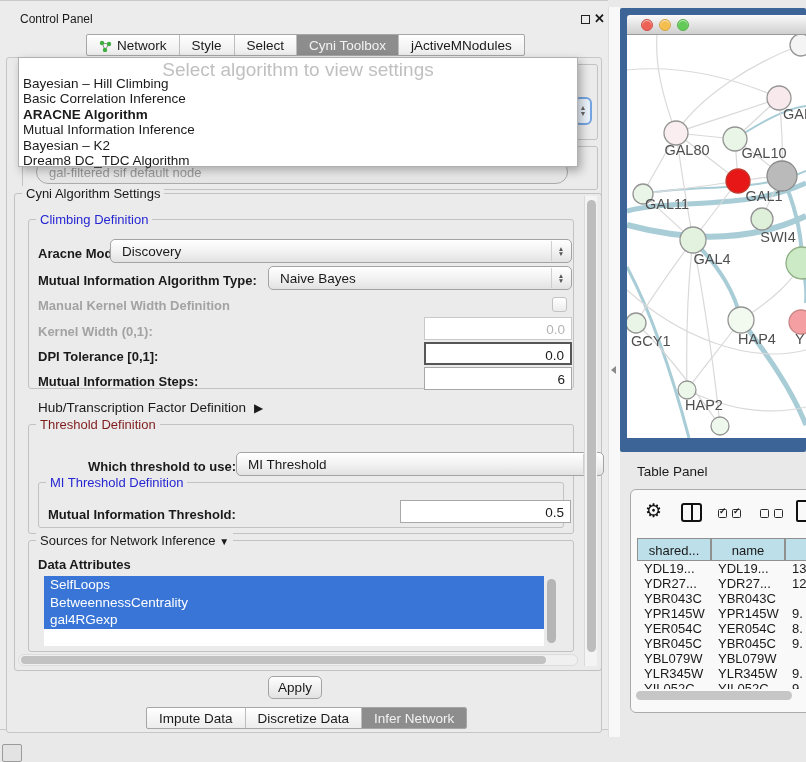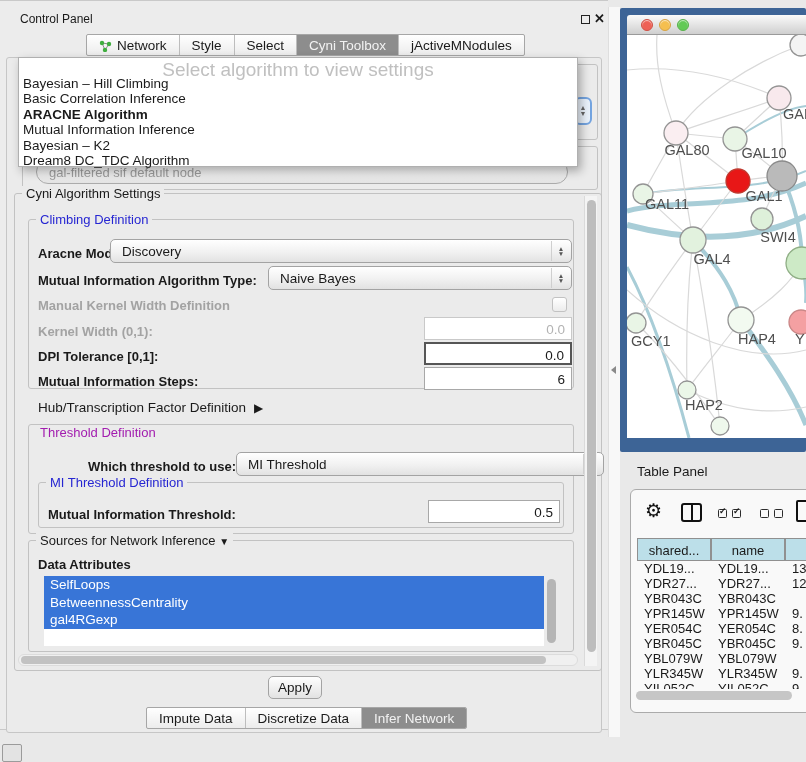--- a/index.html
+++ b/index.html
@@ -30,21 +30,21 @@
   .net-ico { display:inline-block; width:13px; height:12px; vertical-align:-2px; margin-right:5px; }
 
   
   #cp-content { left:6px; top:57px; width:596px; height:676px; background:#ebebeb;
                 border:1px solid #c6c6c6; border-radius:3px; }
 
   
   .gbox { border:1px solid #c2c2c2; border-radius:3px; }
   .legend { position:absolute; background:#ebebeb; padding:0 4px; font-size:13px; }
   .legend.blue  { color:#2626d2; }
-  .legend.green { color:#a21caf;margin-top:8px; }
+  .legend.green { color:#7f1d1d; }
 
   
   #bg-group1 { left:22px; top:64px; width:576px; height:76px; }
   #bg-stepper { left:574px; top:97px; width:18px; height:28px; border:2px solid #74a4e0;
                 border-radius:6px; background:#eaf2fb; font-size:7px; line-height:6px;
                 text-align:center; padding-top:6px; color:#666; }
   #bg-group2 { left:22px; top:146px; width:576px; height:44px; }
   #bg-combo  { left:36px; top:160px; width:532px; height:24px; border:1px solid #ababab;
                border-radius:12px; background:linear-gradient(#fbfbfb,#e3e3e3);
                color:#9c9c9c; padding:4px 0 0 12px; font-size:13px; }
@@ -240,21 +240,21 @@
   <span>MI Threshold</span>
   <span class="stepper">
       <span>▲</span>
       <span>▼</span>
     </span>
 </div>
 
 <div class="abs gbox" id="mi-box"></div>
 <span class="legend blue abs" id="mi-legend">MI Threshold Definition</span>
 <span class="lbl" style="left:48px; top:507px;">Mutual Information Threshold:</span>
-<div class="nfield" style="left:428px; top:500px; width:132px;">0.5</div>
+<div class="nfield" style="left:400px; top:500px; width:171px;">0.5</div>
 
 <div class="abs gbox" id="src-box"></div>
 <span class="legend abs" id="src-legend"><span>Sources for Network Inference</span> <span class="tri">▼</span></span>
 <span class="lbl" style="left:38px; top:557px;">Data Attributes</span>
 <div class="abs" id="attr-list">
     <div class="attr-item">SelfLoops</div>
     <div class="attr-item">BetweennessCentrality</div>
     <div class="attr-item">gal4RGexp</div>
   </div>
 <div class="abs" id="attr-vscroll"></div>

